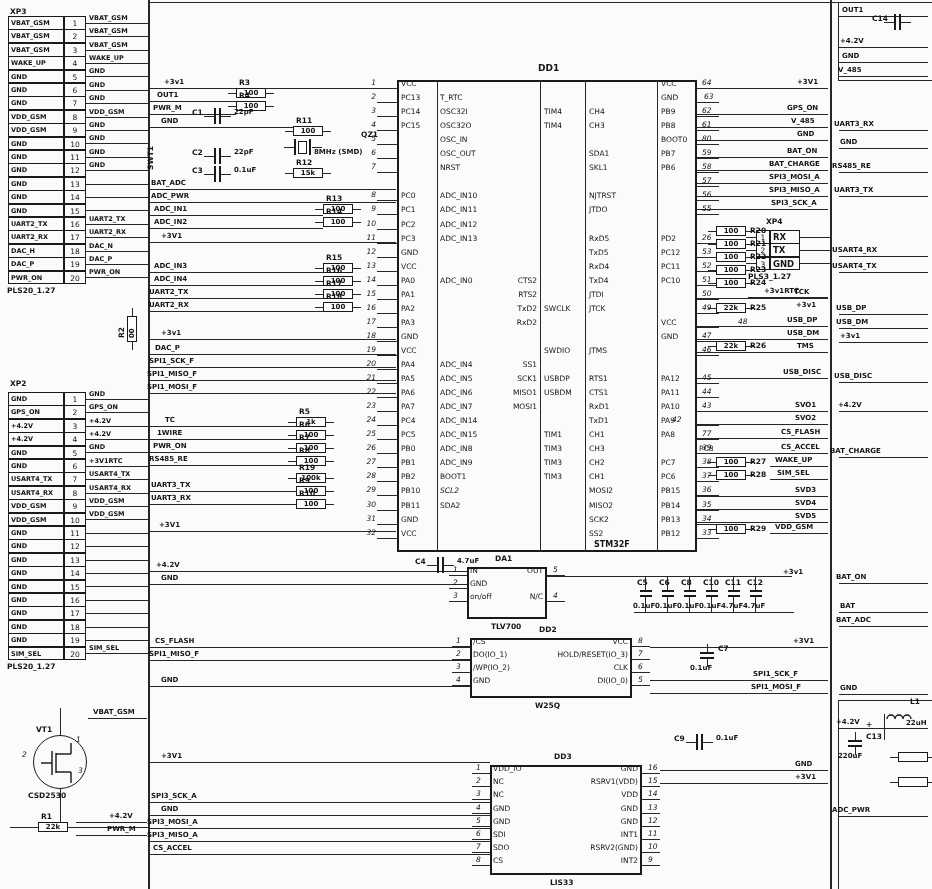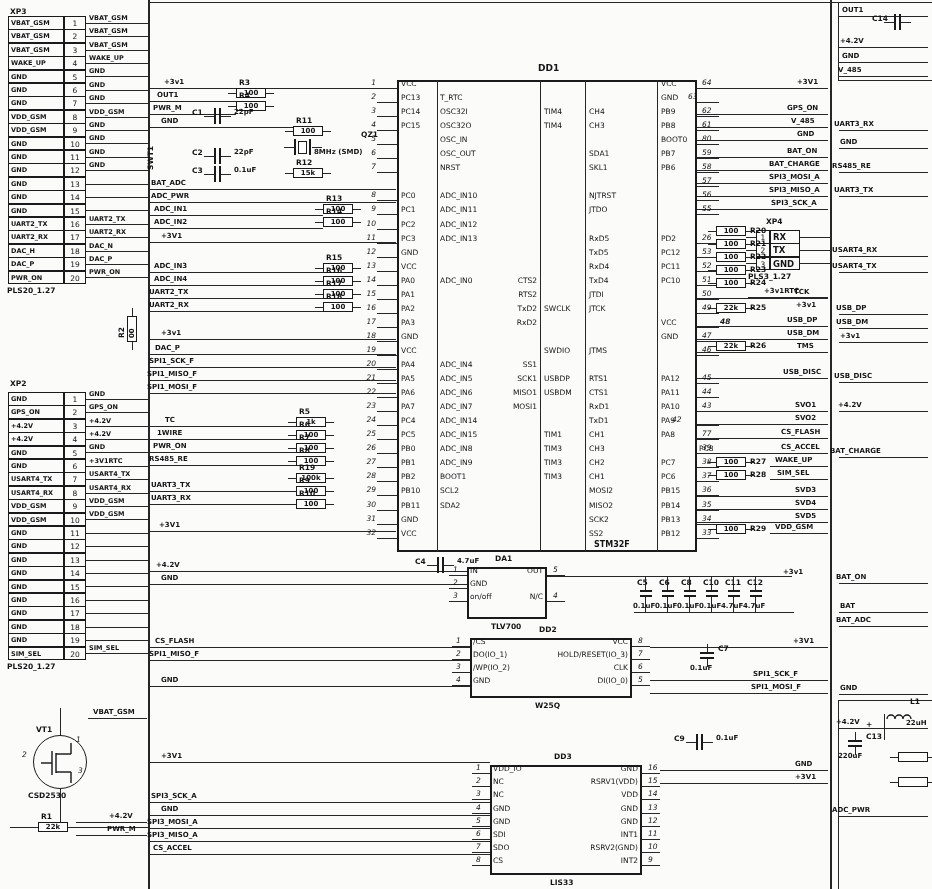--- a/index.html
+++ b/index.html
@@ -509,38 +509,38 @@
     <div class="w" style="left: 377px; top: 453px; width: 20px; height: 1px;"></div>
     <div class="t pt" style="left: 401px; top: 458px;">PB1</div>
     <div class="t pt" style="left: 440px; top: 458px;">ADC_IN9</div>
     <div class="t pnum2 ra" style="left: 356px; top: 457px; width: 20px;">27</div>
     <div class="w" style="left: 377px; top: 467px; width: 20px; height: 1px;"></div>
     <div class="t pt" style="left: 401px; top: 472px;">PB2</div>
     <div class="t pt" style="left: 440px; top: 472px;">BOOT1</div>
     <div class="t pnum2 ra" style="left: 356px; top: 471px; width: 20px;">28</div>
     <div class="w" style="left: 377px; top: 481px; width: 20px; height: 1px;"></div>
     <div class="t pt" style="left: 401px; top: 486px;">PB10</div>
-    <div class="t pt" style="left: 440px; top: 486px;">SCL2</div>
+    <div class="t pt" style="left: 440px; top: 486px; font-style: italic;">SCL2</div>
     <div class="t pnum2 ra" style="left: 356px; top: 485px; width: 20px;">29</div>
     <div class="w" style="left: 377px; top: 495px; width: 20px; height: 1px;"></div>
     <div class="t pt" style="left: 401px; top: 501px;">PB11</div>
     <div class="t pt" style="left: 440px; top: 501px;">SDA2</div>
     <div class="t pnum2 ra" style="left: 356px; top: 500px; width: 20px;">30</div>
     <div class="w" style="left: 377px; top: 510px; width: 20px; height: 1px;"></div>
     <div class="t pt" style="left: 401px; top: 515px;">GND</div>
     <div class="t pnum2 ra" style="left: 356px; top: 514px; width: 20px;">31</div>
     <div class="w" style="left: 377px; top: 524px; width: 20px; height: 1px;"></div>
     <div class="t pt" style="left: 401px; top: 529px;">VCC</div>
     <div class="t pnum2 ra" style="left: 356px; top: 528px; width: 20px;">32</div>
     <div class="w" style="left: 377px; top: 538px; width: 20px; height: 1px;"></div>
     <div class="t pt" style="left: 661px; top: 79px;">VCC</div>
     <div class="t pnum2" style="left: 702px; top: 78px;">64</div>
     <div class="w" style="left: 697px; top: 88px; width: 22px; height: 1px;"></div>
     <div class="t pt" style="left: 661px; top: 93px;">GND</div>
-    <div class="t pnum2" style="left: 688px; top: 92px;">63</div>
+    <div class="t pnum2" style="left: 704px; top: 92px;">63</div>
     <div class="w" style="left: 697px; top: 102px; width: 22px; height: 1px;"></div>
     <div class="t pt" style="left: 544px; top: 107px;">TIM4</div>
     <div class="t pt" style="left: 589px; top: 107px;">CH4</div>
     <div class="t pt" style="left: 661px; top: 107px;">PB9</div>
     <div class="t pnum2" style="left: 702px; top: 106px;">62</div>
     <div class="w" style="left: 697px; top: 116px; width: 22px; height: 1px;"></div>
     <div class="t pt" style="left: 544px; top: 121px;">TIM4</div>
     <div class="t pt" style="left: 589px; top: 121px;">CH3</div>
     <div class="t pt" style="left: 661px; top: 121px;">PB8</div>
     <div class="t pnum2" style="left: 702px; top: 120px;">61</div>
@@ -581,21 +581,21 @@
     <div class="t pnum2" style="left: 702px; top: 275px;">51</div>
     <div class="w" style="left: 697px; top: 285px; width: 22px; height: 1px;"></div>
     <div class="t pt" style="left: 589px; top: 290px;">JTDI</div>
     <div class="t pnum2" style="left: 702px; top: 289px;">50</div>
     <div class="w" style="left: 697px; top: 299px; width: 22px; height: 1px;"></div>
     <div class="t pt" style="left: 544px; top: 304px;">SWCLK</div>
     <div class="t pt" style="left: 589px; top: 304px;">JTCK</div>
     <div class="t pnum2" style="left: 702px; top: 303px;">49</div>
     <div class="w" style="left: 697px; top: 313px; width: 22px; height: 1px;"></div>
     <div class="t pt" style="left: 661px; top: 318px;">VCC</div>
-    <div class="t pnum2" style="left: 720px; top: 317px; font-weight: bold;">48</div>
+    <div class="t pnum2" style="left: 738px; top: 317px;">48</div>
     <div class="w" style="left: 697px; top: 327px; width: 22px; height: 1px;"></div>
     <div class="t pt" style="left: 661px; top: 332px;">GND</div>
     <div class="t pnum2" style="left: 702px; top: 331px;">47</div>
     <div class="w" style="left: 697px; top: 341px; width: 22px; height: 1px;"></div>
     <div class="t pt" style="left: 544px; top: 346px;">SWDIO</div>
     <div class="t pt" style="left: 589px; top: 346px;">JTMS</div>
     <div class="t pnum2" style="left: 702px; top: 345px;">46</div>
     <div class="w" style="left: 697px; top: 355px; width: 22px; height: 1px;"></div>
     <div class="t pt" style="left: 544px; top: 374px;">USBDP</div>
     <div class="t pt" style="left: 589px; top: 374px;">RTS1</div>

